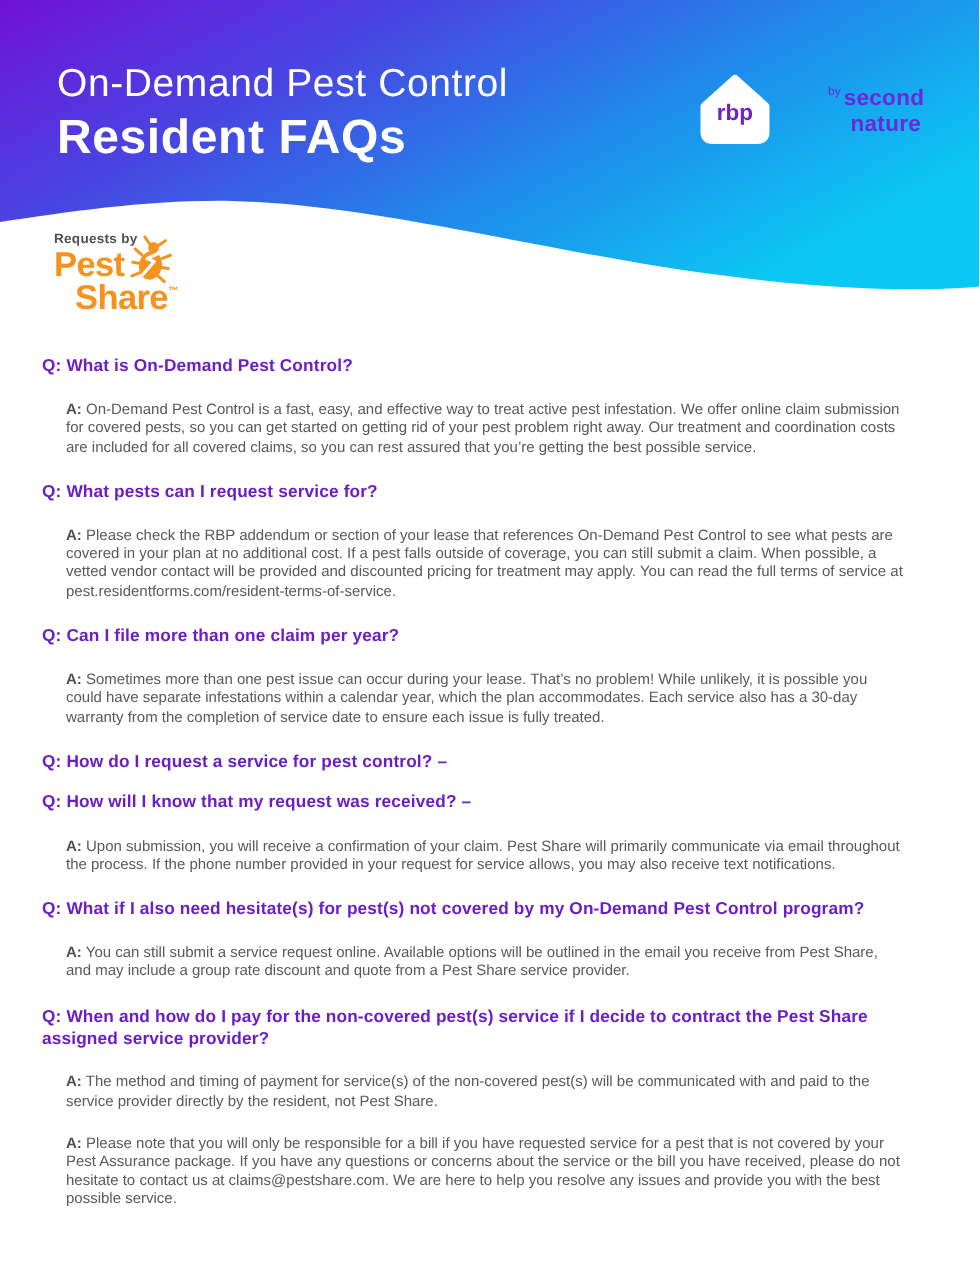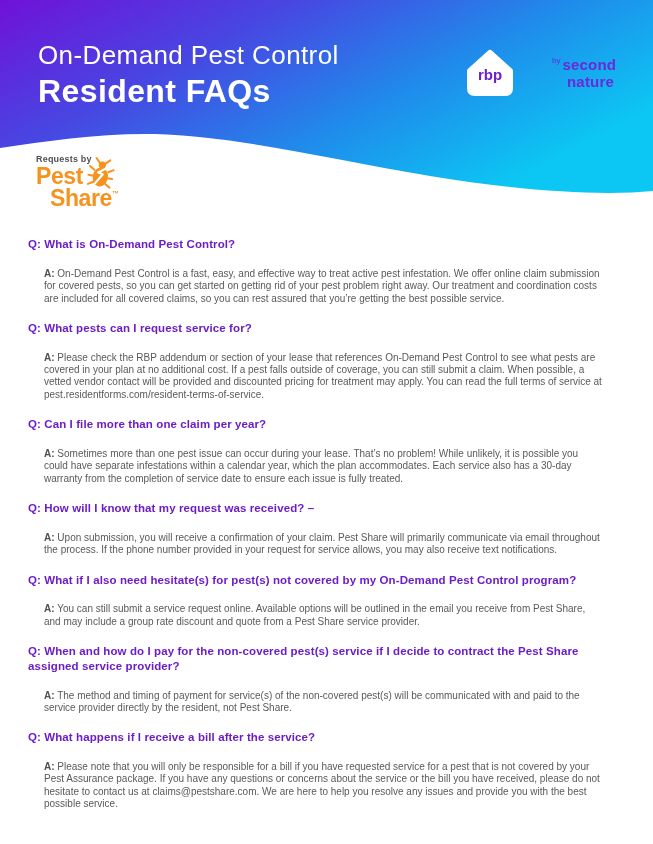--- a/index.html
+++ b/index.html
@@ -118,32 +118,32 @@
     </section>
     <section class="faq">
       <h3 class="faq-q">Q: What pests can I request service for?</h3>
       <p class="faq-a"><strong class="a-prefix">A:</strong> <span>Please check the RBP addendum or section of your lease that references On-Demand Pest Control to see what pests are covered in your plan at no additional cost. If a pest falls outside of coverage, you can still submit a claim. When possible, a vetted vendor contact will be provided and discounted pricing for treatment may apply. You can read the full terms of service at pest.residentforms.com/resident-terms-of-service.</span></p>
     </section>
     <section class="faq">
       <h3 class="faq-q">Q: Can I file more than one claim per year?</h3>
       <p class="faq-a"><strong class="a-prefix">A:</strong> <span>Sometimes more than one pest issue can occur during your lease. That’s no problem! While unlikely, it is possible you could have separate infestations within a calendar year, which the plan accommodates. Each service also has a 30-day warranty from the completion of service date to ensure each issue is fully treated.</span></p>
     </section>
     <section class="faq">
+      <h3 class="faq-q">Q: How do I request a service for pest control? –</h3>
     </section>
     <section class="faq">
       <h3 class="faq-q">Q: How will I know that my request was received? –</h3>
       <p class="faq-a"><strong class="a-prefix">A:</strong> <span>Upon submission, you will receive a confirmation of your claim. Pest Share will primarily communicate via email throughout the process. If the phone number provided in your request for service allows, you may also receive text notifications.</span></p>
     </section>
     <section class="faq">
       <h3 class="faq-q">Q: What if I also need hesitate(s) for pest(s) not covered by my On-Demand Pest Control program?</h3>
       <p class="faq-a"><strong class="a-prefix">A:</strong> <span>You can still submit a service request online. Available options will be outlined in the email you receive from Pest Share, and may include a group rate discount and quote from a Pest Share service provider.</span></p>
     </section>
     <section class="faq">
       <h3 class="faq-q">Q: When and how do I pay for the non-covered pest(s) service if I decide to contract the Pest Share assigned service provider?</h3>
       <p class="faq-a"><strong class="a-prefix">A:</strong> <span>The method and timing of payment for service(s) of the non-covered pest(s) will be communicated with and paid to the service provider directly by the resident, not Pest Share.</span></p>
     </section>
     <section class="faq">
-      <h3 class="faq-q">Q: What happens if I receive a bill after the service?</h3>
       <p class="faq-a"><strong class="a-prefix">A:</strong> <span>Please note that you will only be responsible for a bill if you have requested service for a pest that is not covered by your Pest Assurance package. If you have any questions or concerns about the service or the bill you have received, please do not hesitate to contact us at claims@pestshare.com. We are here to help you resolve any issues and provide you with the best possible service.</span></p>
     </section>
   </main>
 
 </div>
 
 </body></html>

